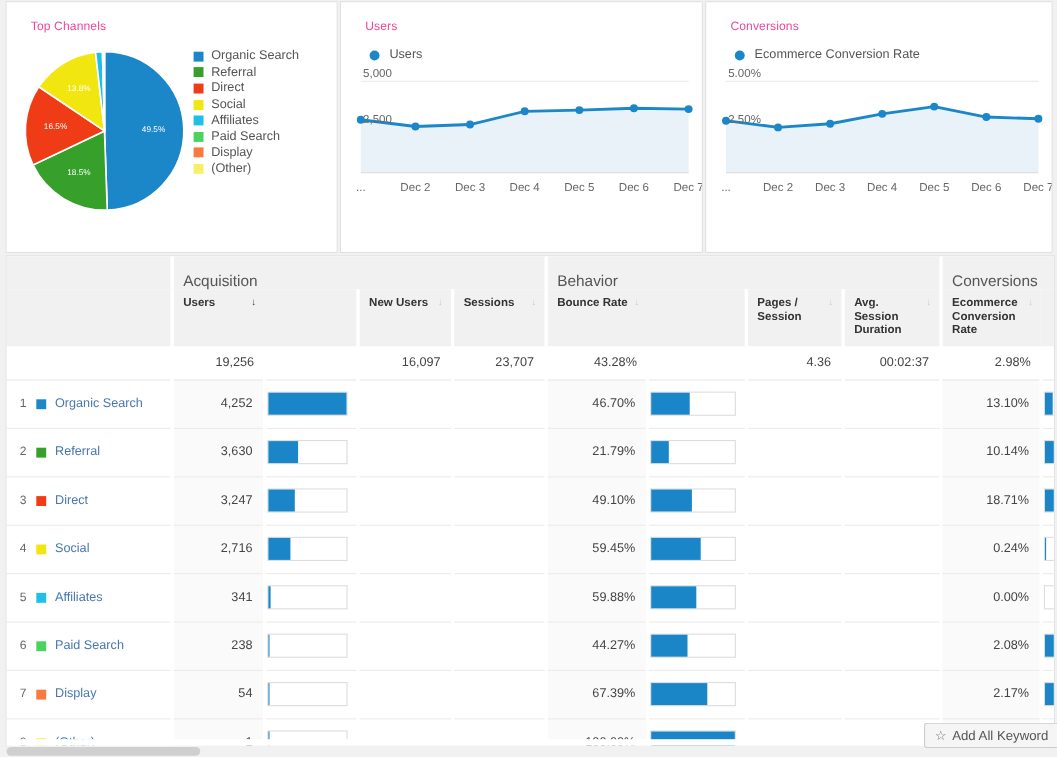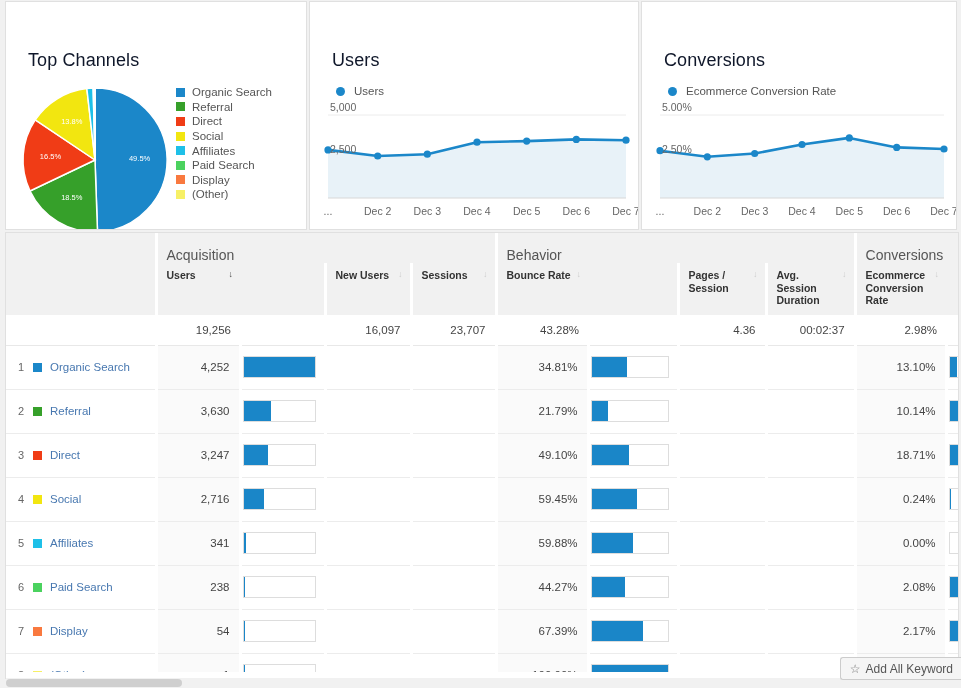--- a/index.html
+++ b/index.html
@@ -18,22 +18,22 @@
   .card {
     background: #ffffff;
     border: 1px solid #e0e0e0;
     position: relative;
     overflow: hidden;
   }
   .card-pie   { width: 302px; height: 229px; margin: 1px 0 0 5px; }
   .card-users { width: 330px; height: 229px; margin: 1px 0 0 2px; }
   .card-conv  { width: 316px; height: 229px; margin: 1px 0 0 2px; }
   .card-title {
-    font-size: 18px; color: #0f172a; font-weight: 400;
-    padding: 16px 0 0 22px; letter-spacing: .1px; margin-top: 32px;
+    font-size: 11px; color: #ec4899; font-weight: 400;
+    padding: 16px 0 0 22px; letter-spacing: .1px;
   }
 
   
   .pie-body { display: flex; padding: 8px 0 0 0; }
   .pie-wrap { width: 150px; height: 150px; margin-left: 14px; margin-top: 6px; position: relative; }
   .pie-svg { display:block; }
   .pie-label { font-size: 7.5px; fill: #ffffff; font-family: "Liberation Sans", sans-serif; }
   .pie-legend { margin-left: 6px; margin-top: 6px; }
   .legend-row { display: flex; align-items: center; height: 14.6px; }
   .legend-swatch { width: 9px; height: 9px; margin-right: 7px; flex: 0 0 auto; }
@@ -377,21 +377,21 @@
               </div>
             </td>
             <td class="num">4,252</td>
             <td class="bar">
               <div class="bar-track">
                 <div class="bar-fill" style="width: 100%;"></div>
               </div>
             </td>
             <td class="plainbar"></td>
             <td class="plainbar"></td>
-            <td class="num">34.81%</td>
+            <td class="num">46.70%</td>
             <td class="bar">
               <div class="bar-track">
                 <div class="bar-fill" style="width: 46.7%;"></div>
               </div>
             </td>
             <td class="plainbar"></td>
             <td class="plainbar"></td>
             <td class="num">13.10%</td>
             <td class="bar">
               <div class="bar-track">

